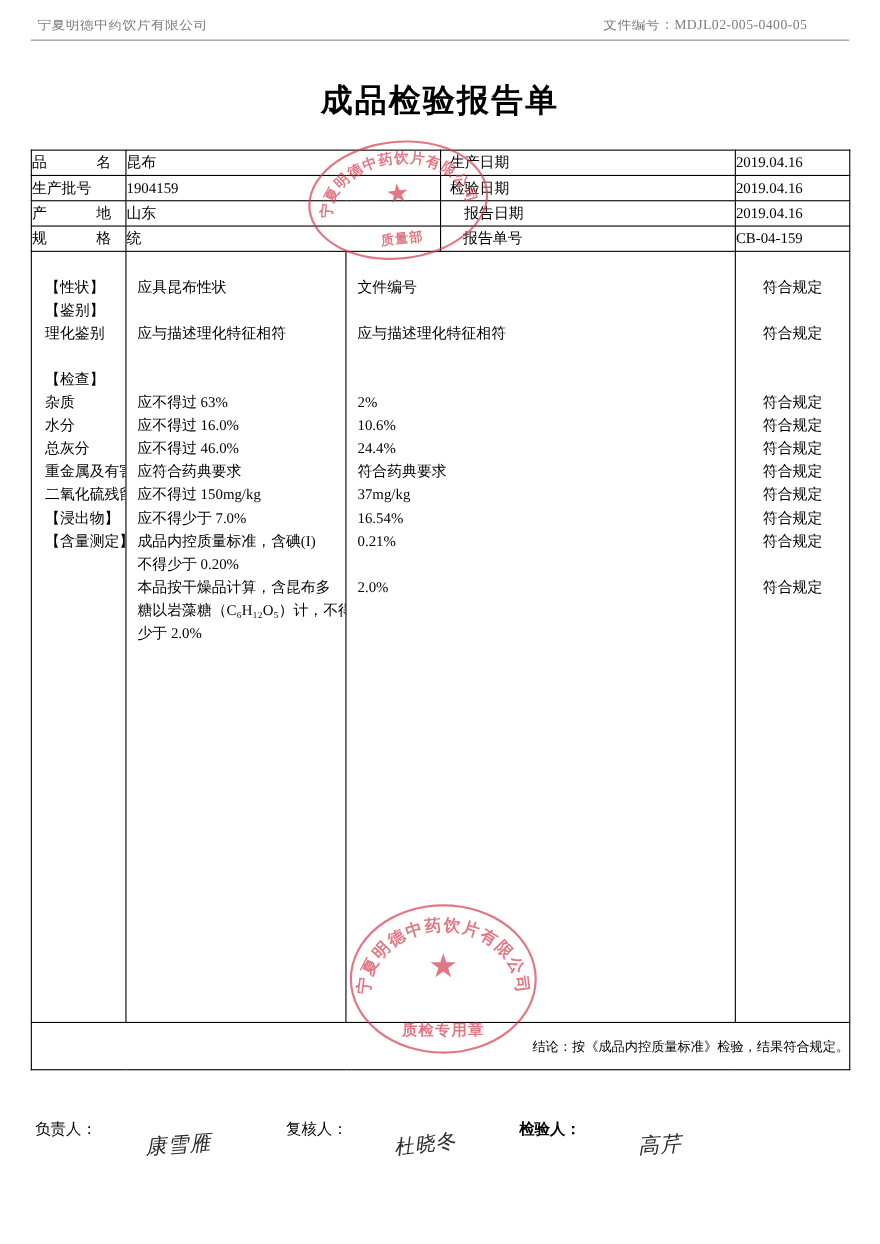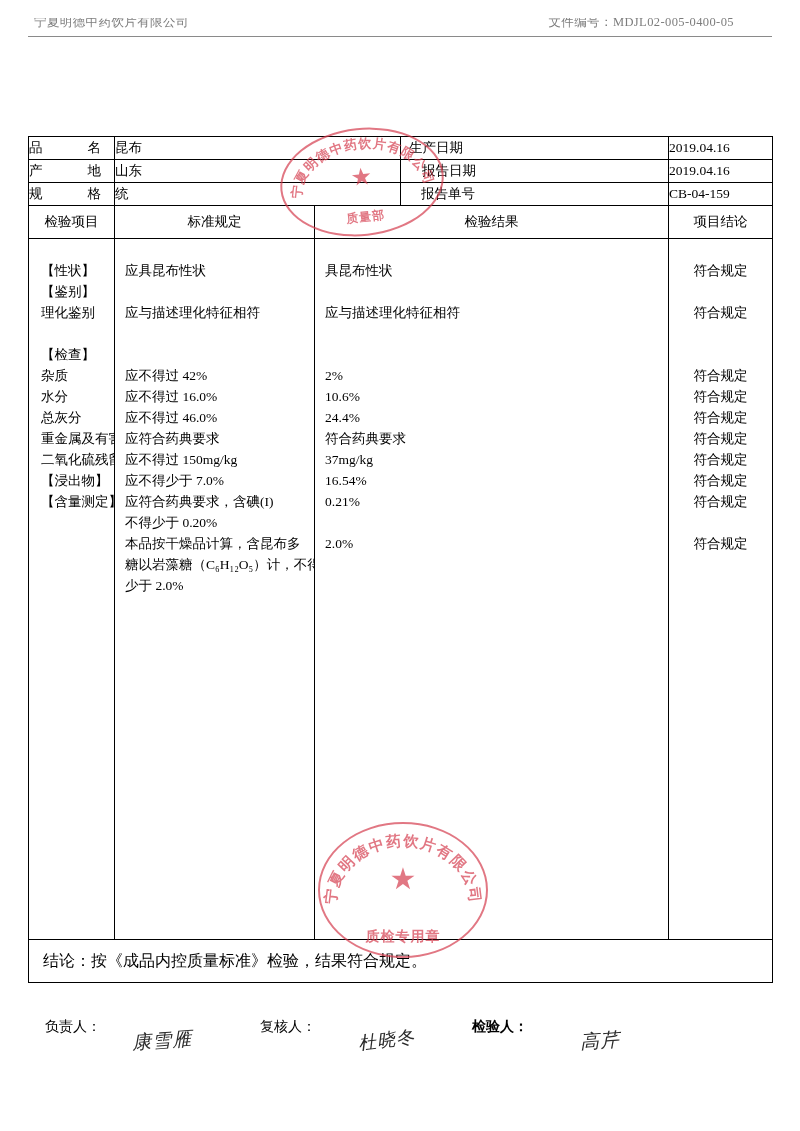--- a/index.html
+++ b/index.html
@@ -124,34 +124,35 @@
   .col-item .line { padding-left: 12px; }
   .col-std  .line { padding-left: 10px; }
   .col-res  .line { padding-left: 10px; }
   .col-con  .line { text-align: center; }
   .blank { visibility: hidden; }
 
   
   .concl td {
     height: 30px;
     padding: 6px 0 6px 14px;
-    font-size: 16px;
+    font-size: 12px;
+    text-align: right;
   }
 
   
   .sign {
     position: absolute;
     left: 28px;
     top: 1010px;
     width: 744px;
     height: 60px;
     font-size: 14px;
   }
   .sign-item { position: absolute; top: 8px; }
-  .sign-1 { left: 17px; }
+  .sign-1 { left: 4px; }
   .sign-2 { left: 232px; }
   .sign-3 { left: 444px; font-weight: bold; }
   .sig-script {
     position: absolute;
     top: 18px;
     font-family: "DejaVu Serif", serif;
     font-style: italic;
     font-size: 19px;
     color: #2b2b2b;
     transform: rotate(-4deg);
@@ -219,56 +220,57 @@
 <body>
 
 <div class="page">
 
   <div class="header-strip">
     <span class="header-left">宁夏明德中药饮片有限公司</span>
     <span class="header-right">文件编号：MDJL02-005-0400-05</span>
   </div>
   <div class="header-rule"></div>
 
+  <div class="doc-title">成品检验报告单</div>
 
   <table class="tbl">
     <colgroup>
       <col style="width:86px">
       <col style="width:200px">
       <col style="width:86px">
       <col style="width:268px">
       <col style="width:104px">
     </colgroup>
     <tbody>
 
       <tr class="info-row">
         <td class="lbl lbl-sp">品　　名</td>
         <td class="val" colspan="2">昆布</td>
         <td class="lbl" style="padding-left:8px;width:86px">生产日期</td>
         <td class="val">2019.04.16</td>
       </tr>
       <tr class="info-row">
+        <td class="lbl">生产批号</td>
+        <td class="val" colspan="2">1904159</td>
+        <td class="lbl" style="padding-left:8px">检验日期</td>
+        <td class="val">2019.04.16</td>
+      </tr>
+      <tr class="info-row">
         <td class="lbl lbl-sp">产　　地</td>
         <td class="val" colspan="2">山东</td>
         <td class="lbl" style="padding-left:21px">报告日期</td>
         <td class="val">2019.04.16</td>
       </tr>
       <tr class="info-row">
         <td class="lbl lbl-sp">规　　格</td>
         <td class="val" colspan="2">统</td>
         <td class="lbl" style="padding-left:20px">报告单号</td>
         <td class="val">CB-04-159</td>
       </tr>
 
-      <tr class="colhead">
-        <td>检验项目</td>
-        <td>标准规定</td>
-        <td colspan="2">检验结果</td>
-        <td>项目结论</td>
-      </tr>
 
       <tr>
         <td class="body-cell col-item">
           <div class="body-inner" id="col-item">
               <div class="line blank">&nbsp;</div>
               <div class="line">【性状】</div>
               <div class="line">【鉴别】</div>
               <div class="line">理化鉴别</div>
               <div class="line blank">&nbsp;</div>
               <div class="line">【检查】</div>
@@ -282,37 +284,37 @@
             </div>
         </td>
         <td class="body-cell col-std">
           <div class="body-inner" id="col-std">
               <div class="line blank">&nbsp;</div>
               <div class="line">应具昆布性状</div>
               <div class="line blank">&nbsp;</div>
               <div class="line">应与描述理化特征相符</div>
               <div class="line blank">&nbsp;</div>
               <div class="line blank">&nbsp;</div>
-              <div class="line">应不得过 42%</div>
+              <div class="line">应不得过 63%</div>
               <div class="line">应不得过 16.0%</div>
               <div class="line">应不得过 46.0%</div>
               <div class="line">应符合药典要求</div>
               <div class="line">应不得过 150mg/kg</div>
               <div class="line">应不得少于 7.0%</div>
-              <div class="line">应符合药典要求，含碘(I)</div>
+              <div class="line">成品内控质量标准，含碘(I)</div>
               <div class="line">不得少于 0.20%</div>
               <div class="line">本品按干燥品计算，含昆布多</div>
               <div class="line">糖以岩藻糖（C₆H₁₂O₅）计，不得</div>
               <div class="line">少于 2.0%</div>
             </div>
         </td>
         <td class="body-cell col-res" colspan="2">
           <div class="body-inner" id="col-res">
               <div class="line blank">&nbsp;</div>
-              <div class="line">具昆布性状</div>
+              <div class="line">文件编号</div>
               <div class="line blank">&nbsp;</div>
               <div class="line">应与描述理化特征相符</div>
               <div class="line blank">&nbsp;</div>
               <div class="line blank">&nbsp;</div>
               <div class="line">2%</div>
               <div class="line">10.6%</div>
               <div class="line">24.4%</div>
               <div class="line">符合药典要求</div>
               <div class="line">37mg/kg</div>
               <div class="line">16.54%</div>

